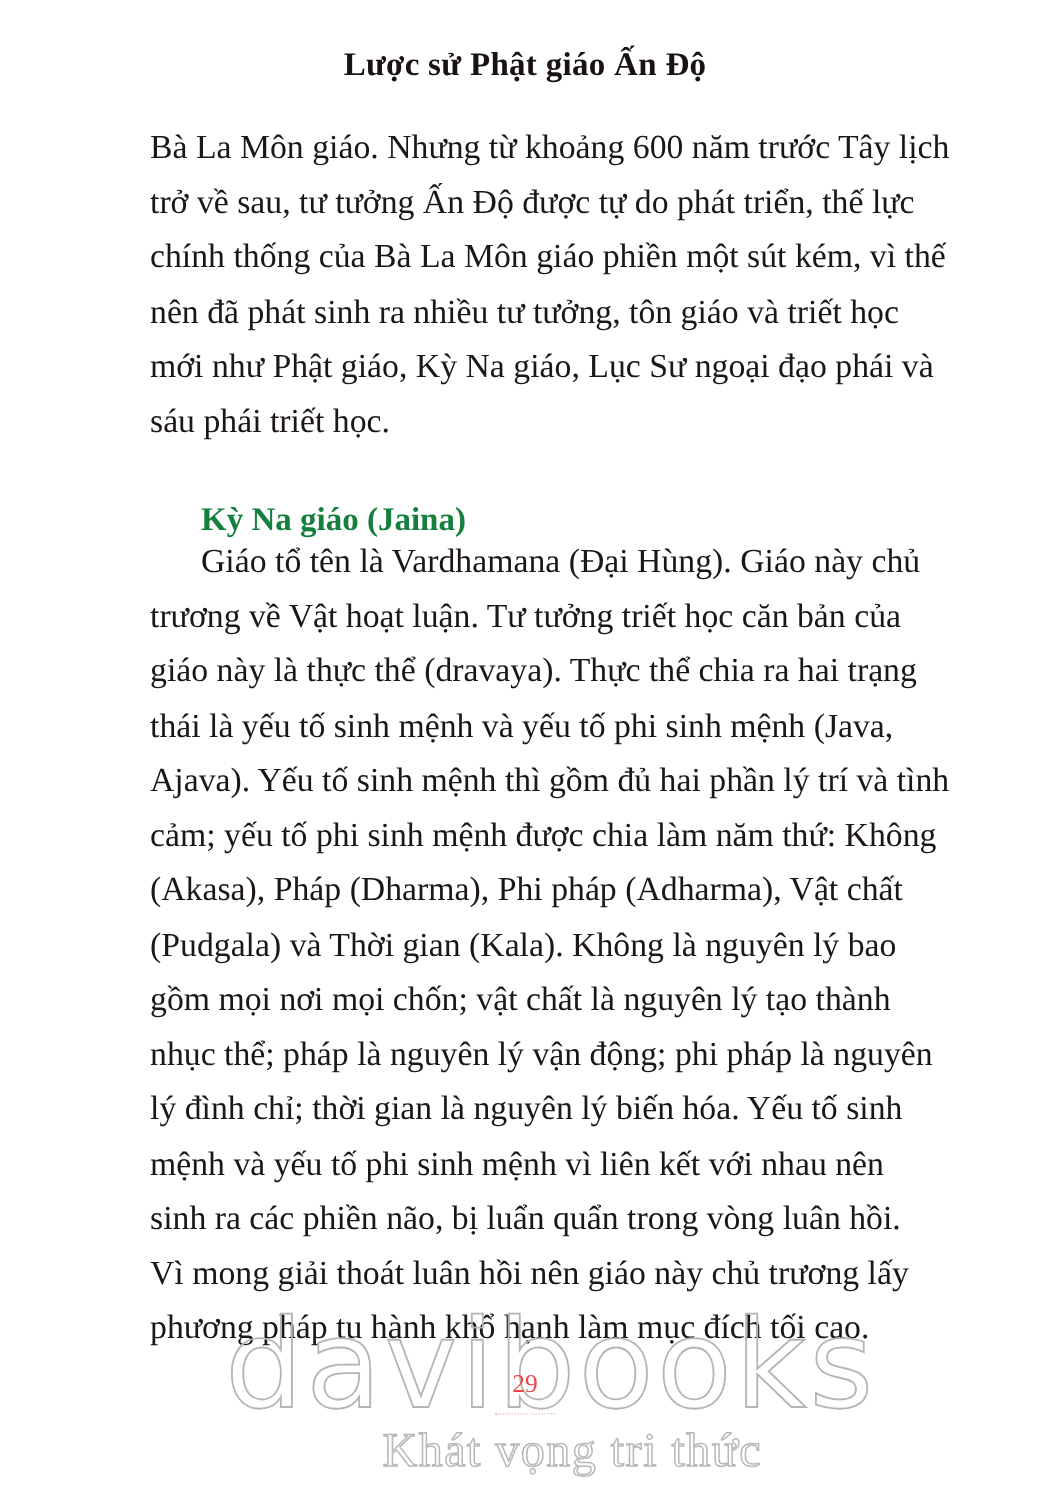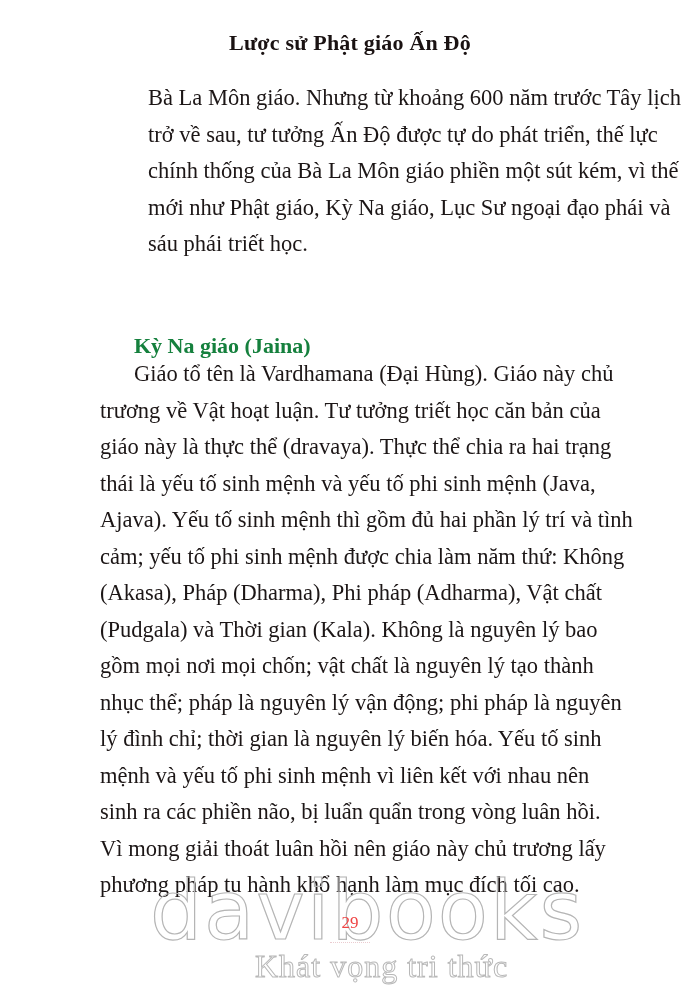--- a/index.html
+++ b/index.html
@@ -32,21 +32,21 @@
       color: #1a1212;
     }
     .body-text {
       position: absolute;
       left: 100px;
       width: 480px;
       font-size: 22.5px;
       line-height: 36.5px;
       color: #1c1616;
     }
-    .para1 { top: 80px; margin-left: 48px; }
+    .para1 { top: 80px; }
     .section-heading {
       position: absolute;
       left: 134px;
       top: 333px;
       font-size: 22px;
       font-weight: bold;
       color: #15803d;
     }
     .para2 { top: 356px; }
     .line {
@@ -112,20 +112,21 @@
 <body>
 
 <div class="page">
 
   <div class="running-head">Lược sử Phật giáo Ấn Độ</div>
 
   <div class="body-text para1">
     <span class="line">Bà La Môn giáo. Nhưng từ khoảng 600 năm trước Tây lịch</span>
     <span class="line">trở về sau, tư tưởng Ấn Độ được tự do phát triển, thế lực</span>
     <span class="line">chính thống của Bà La Môn giáo phiền một sút kém, vì thế</span>
+    <span class="line">nên đã phát sinh ra nhiều tư tưởng, tôn giáo và triết học</span>
     <span class="line">mới như Phật giáo, Kỳ Na giáo, Lục Sư ngoại đạo phái và</span>
     <span class="line last">sáu phái triết học.</span>
   </div>
 
   <div class="section-heading">Kỳ Na giáo (Jaina)</div>
 
   <div class="body-text para2">
     <span class="line indent">Giáo tổ tên là Vardhamana (Đại Hùng). Giáo này chủ</span>
     <span class="line">trương về Vật hoạt luận. Tư tưởng triết học căn bản của</span>
     <span class="line">giáo này là thực thể (dravaya). Thực thể chia ra hai trạng</span>

